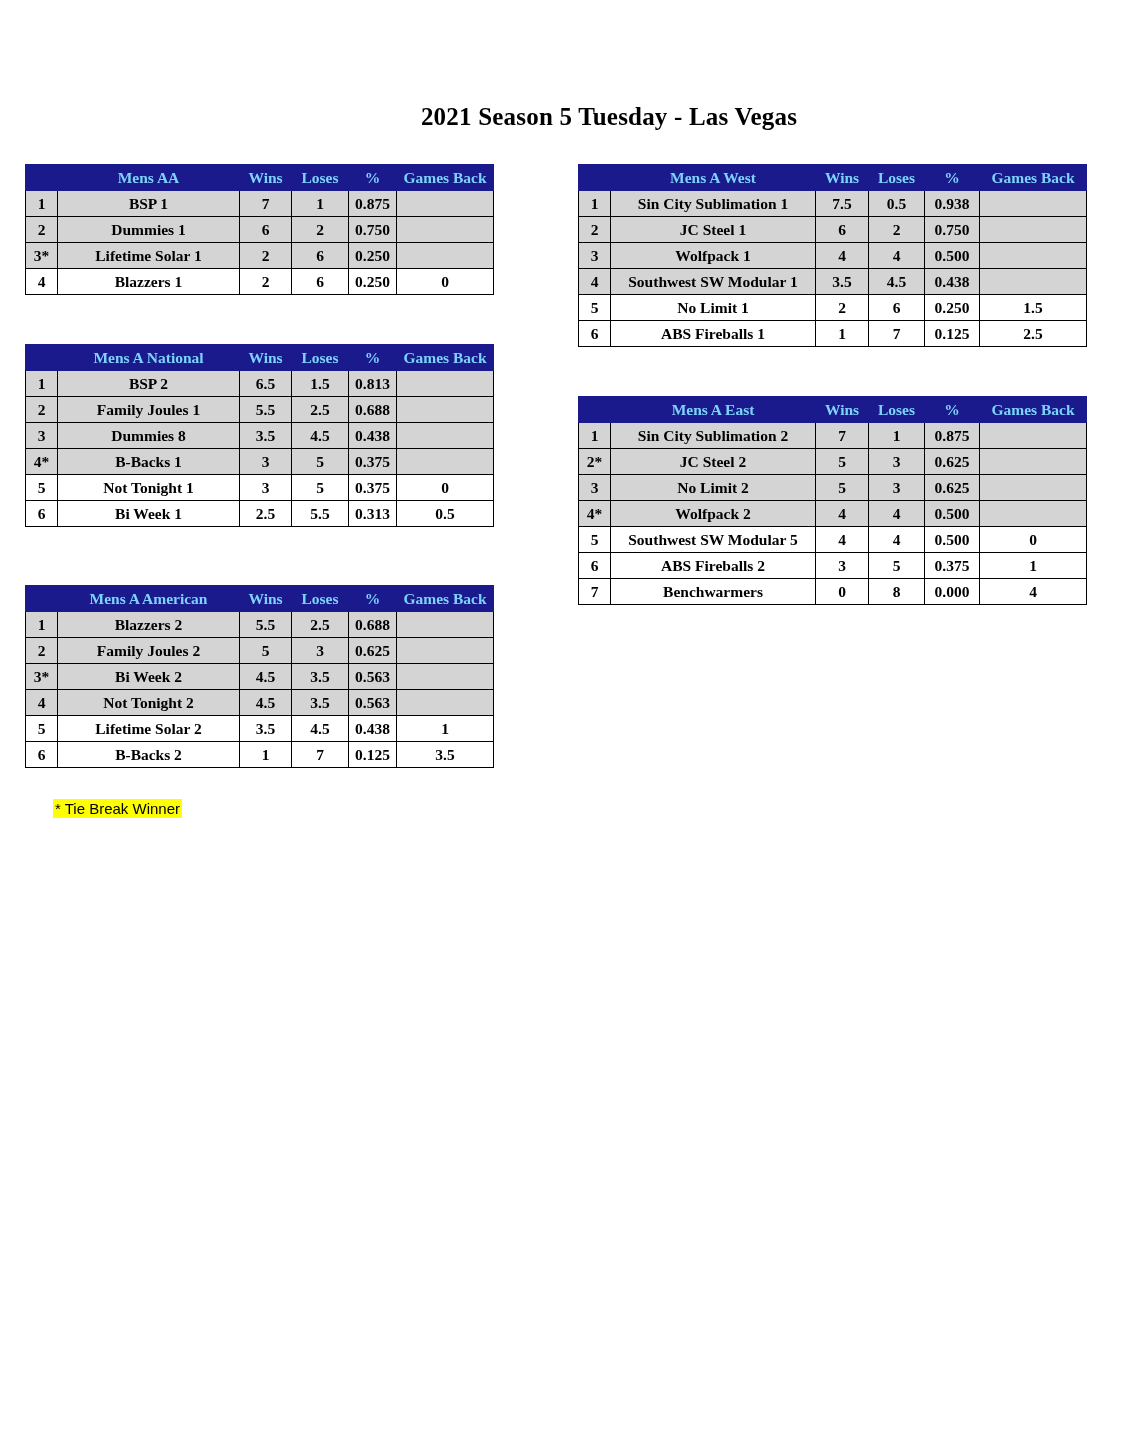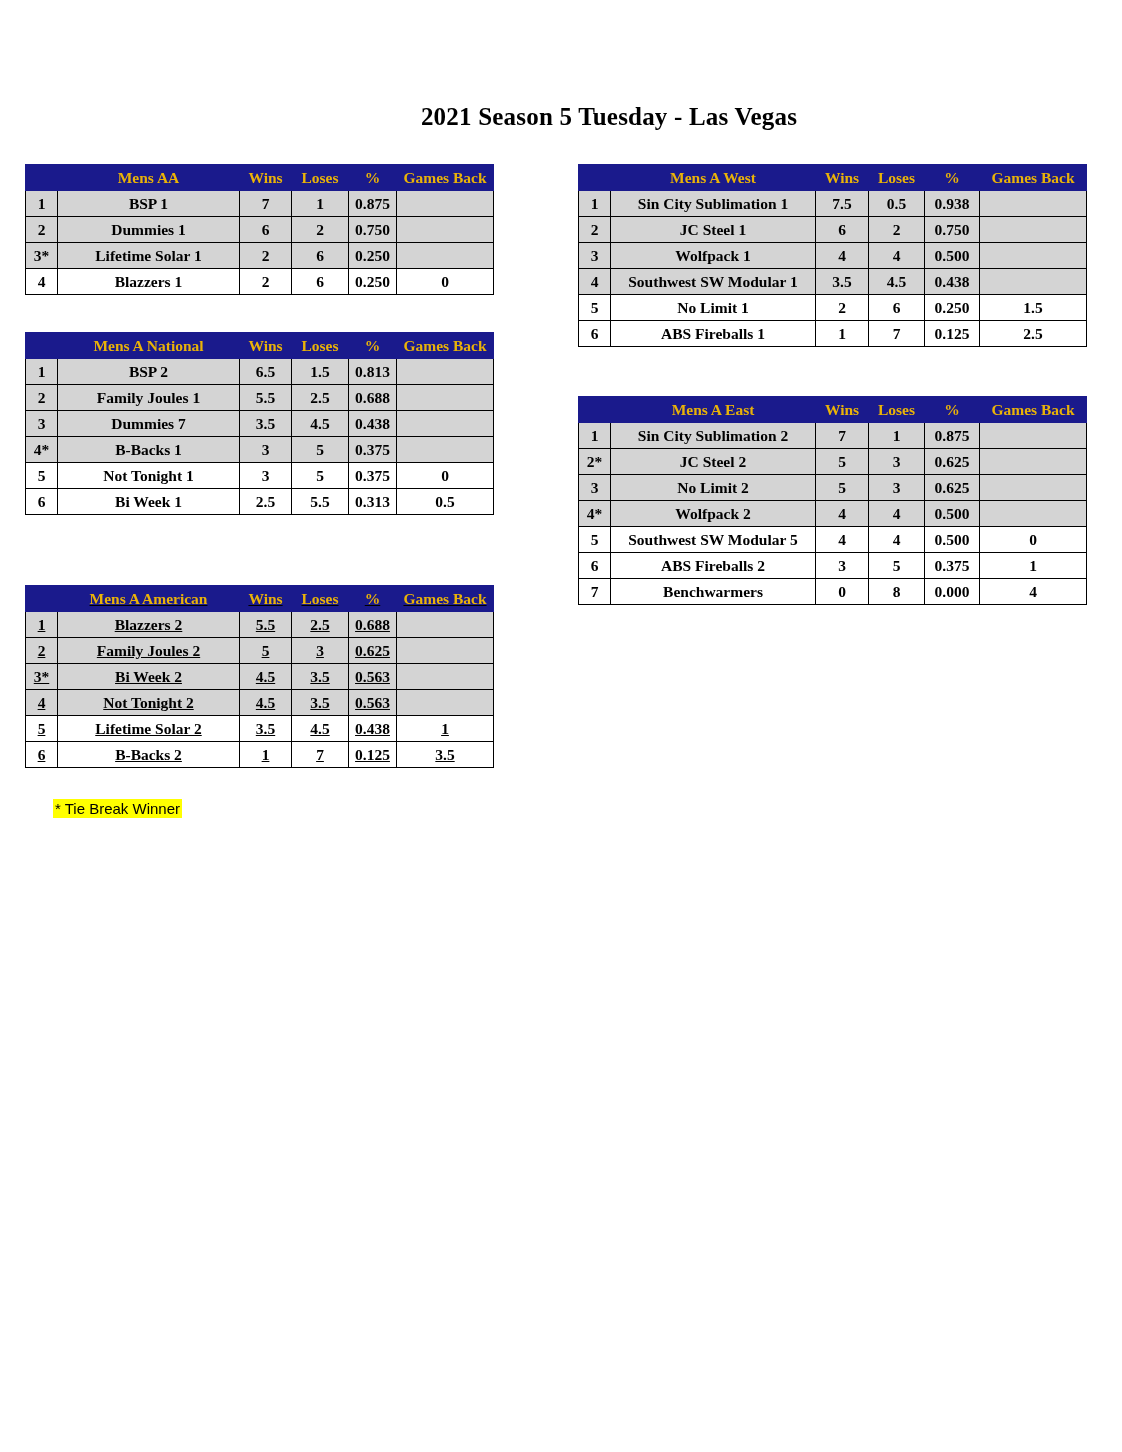--- a/index.html
+++ b/index.html
@@ -37,21 +37,21 @@
     border: 1px solid #000000;
     padding: 0 4px;
     height: 25px;
     line-height: 25px;
     box-sizing: border-box;
     overflow: hidden;
     white-space: nowrap;
   }
   .std-table thead th {
     background: #1a1a8c;
-    color: #eab308;
+    color: #7dd3fc;
     font-weight: bold;
     text-align: center;
     border: 1px solid #1a1a8c;
     font-size: 15.5px;
   }
   .std-table thead th.rank-head {
     width: 32px;
   }
   .std-table tbody td {
     background: #d4d4d4;
@@ -92,22 +92,22 @@
   
   .tbl-right { left: 578px; width: 508px; }
   .tbl-right col.c0 { width: 32px; }
   .tbl-right col.c1 { width: 205px; }
   .tbl-right col.c2 { width: 53px; }
   .tbl-right col.c3 { width: 56px; }
   .tbl-right col.c4 { width: 55px; }
   .tbl-right col.c5 { width: 107px; }
 
   #t-mens-aa { top: 164px; }
-  #t-mens-a-national { top: 332px; }
-  #t-mens-a-american { top: 585px; text-decoration: underline; }
+  #t-mens-a-national { top: 344px; }
+  #t-mens-a-american { top: 585px; }
   #t-mens-a-west { top: 164px; border-radius: 31px; }
   #t-mens-a-east { top: 396px; }
 </style>
 </head>
 <body>
 
 <div class="page-title">2021 Season 5 Tuesday - Las Vegas</div>
 
 <table class="std-table tbl-left" id="t-mens-aa">
   <colgroup>
@@ -195,21 +195,21 @@
     <tr>
       <td class="rank">2</td>
       <td class="team">Family Joules 1</td>
       <td class="num">5.5</td>
       <td class="num">2.5</td>
       <td class="num">0.688</td>
       <td class="num"></td>
     </tr>
     <tr>
       <td class="rank">3</td>
-      <td class="team">Dummies 7</td>
+      <td class="team">Dummies 8</td>
       <td class="num">3.5</td>
       <td class="num">4.5</td>
       <td class="num">0.438</td>
       <td class="num"></td>
     </tr>
     <tr>
       <td class="rank">4*</td>
       <td class="team">B-Backs 1</td>
       <td class="num">3</td>
       <td class="num">5</td>

